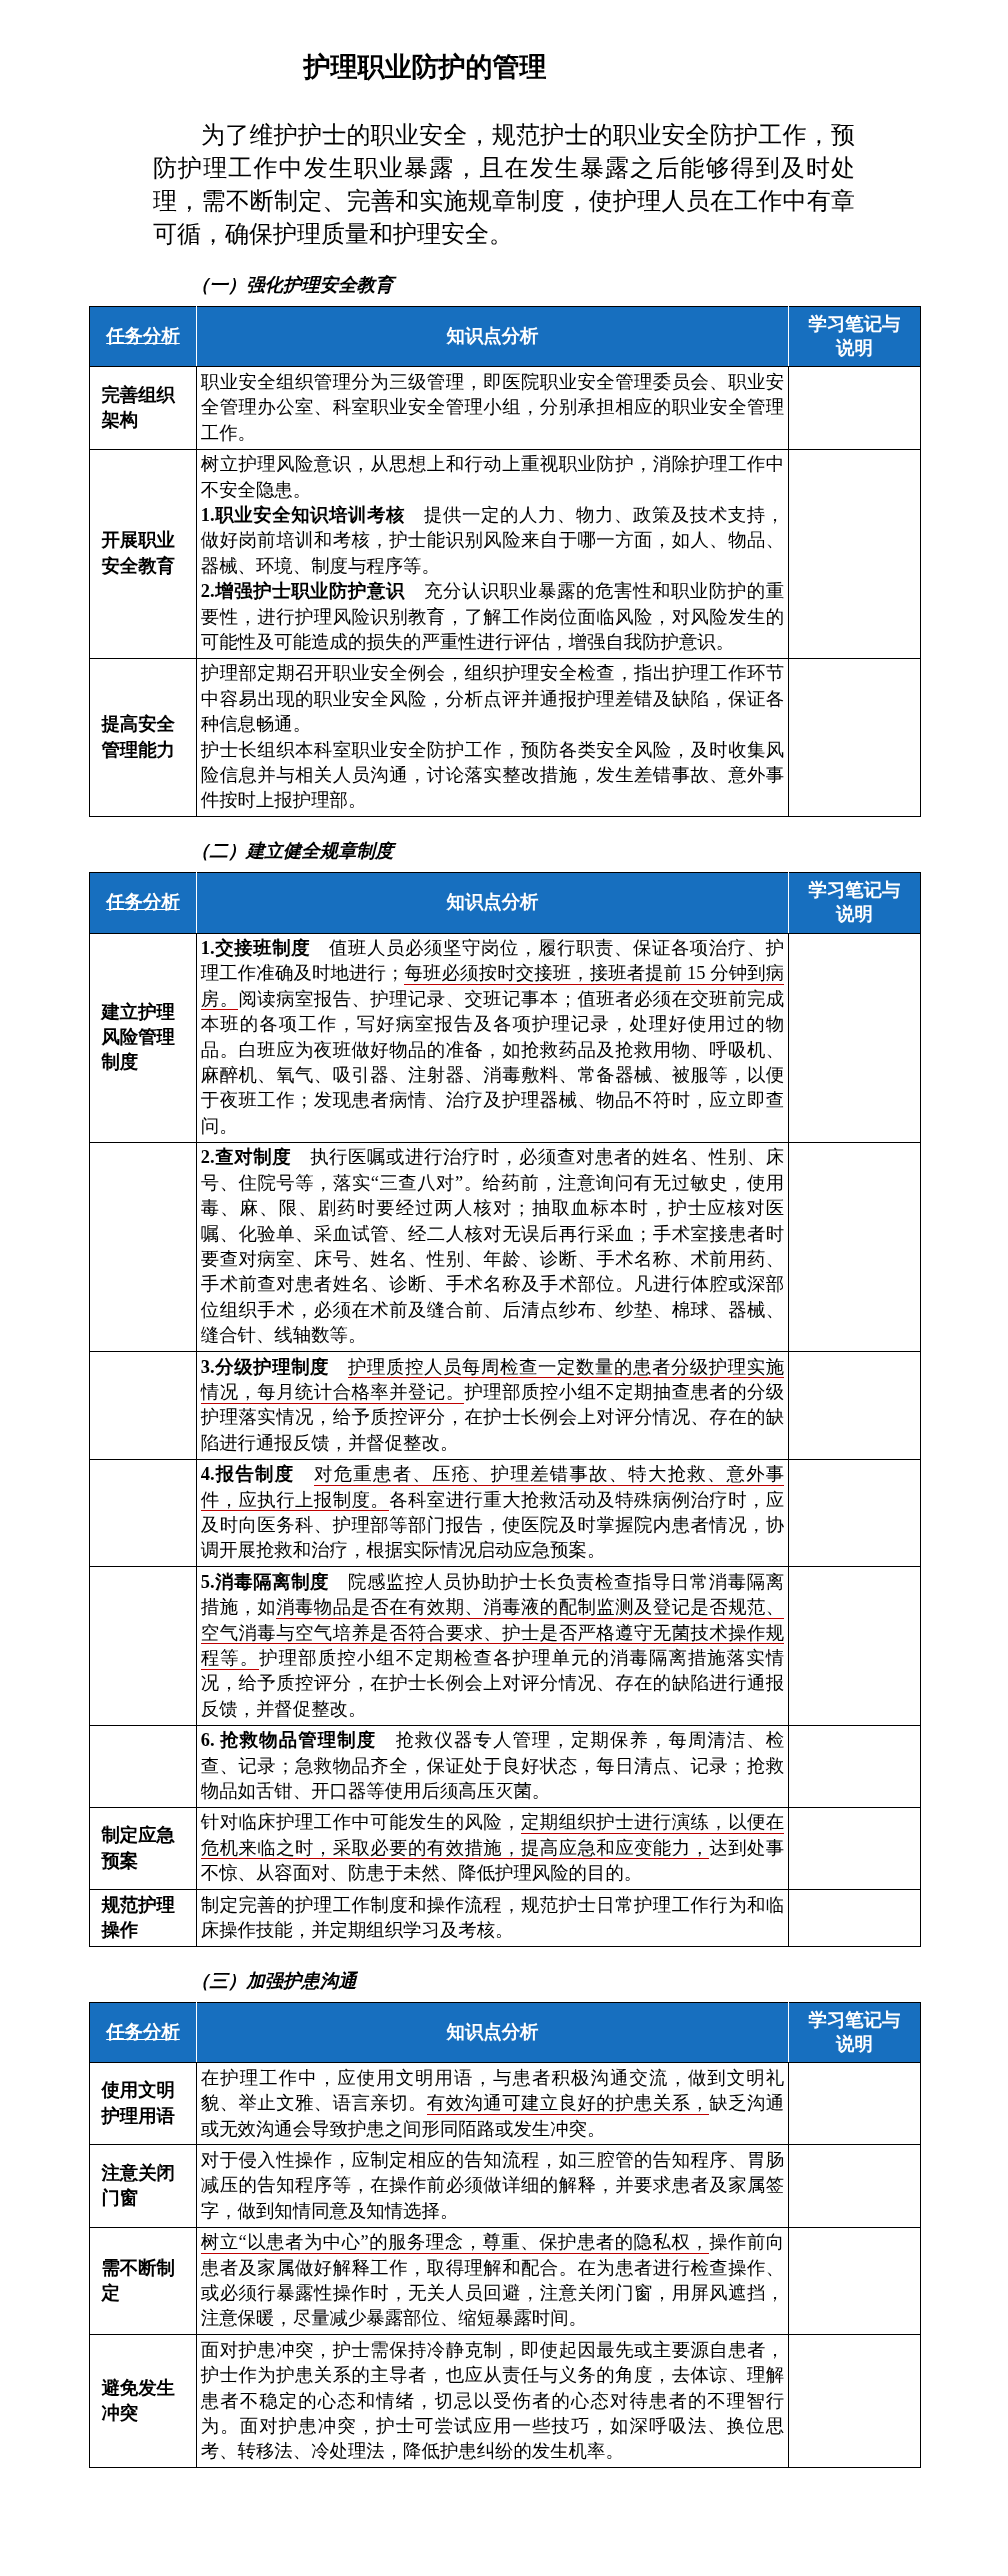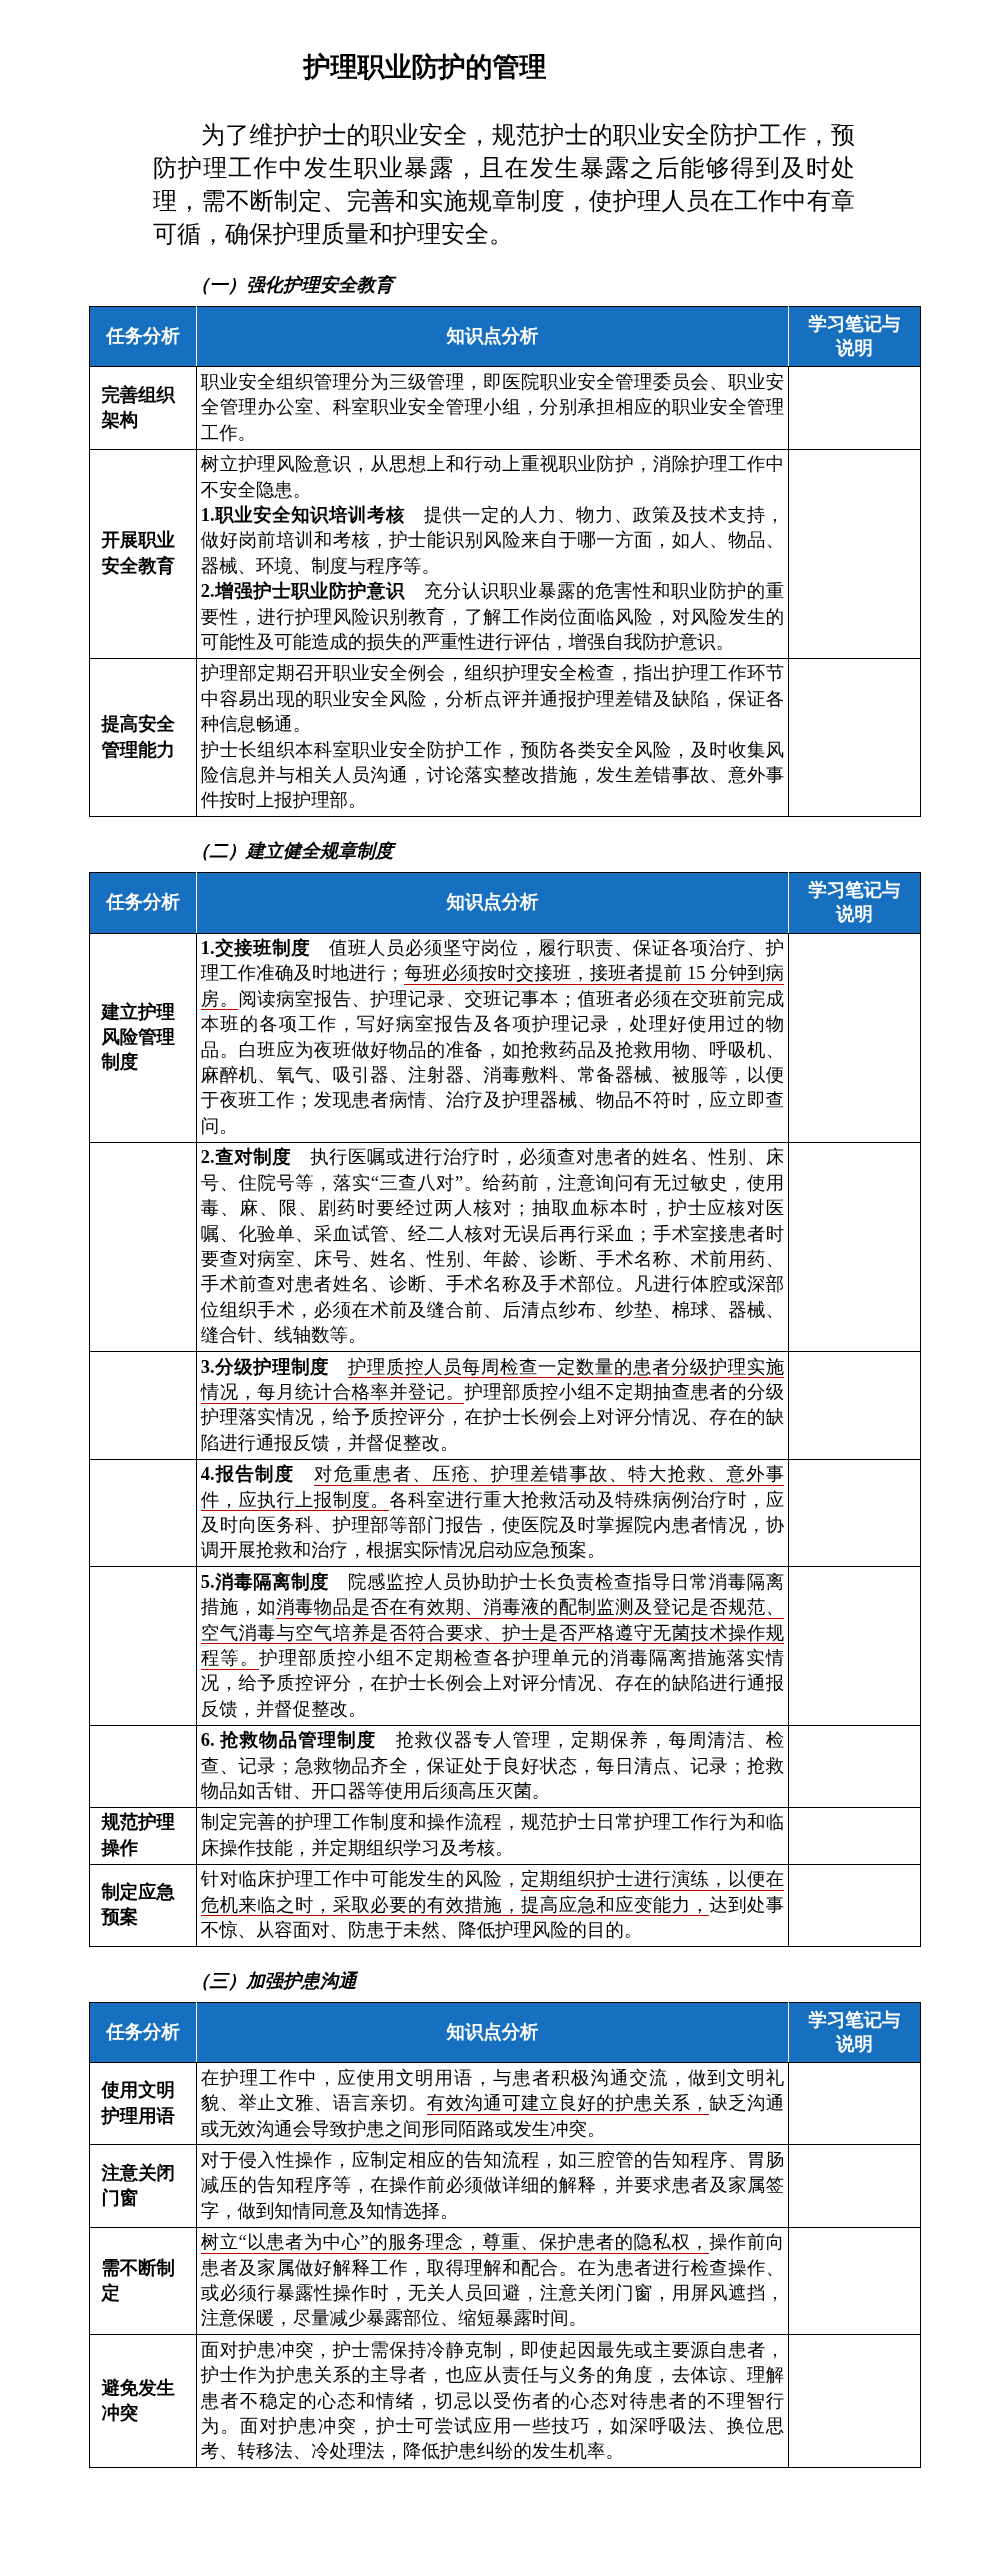--- a/index.html
+++ b/index.html
@@ -51,21 +51,21 @@
     font-size:18.4px;
     font-weight:bold;
     line-height:1.3;
     padding:5.7px 2.5px;
     border-top:1.9px solid #000;
     border-bottom:1.3px solid #000;
     border-left:1.3px solid #fff;
     border-right:1.3px solid #fff;
     white-space:pre-line;
   }
-  table.task-table th:first-child{border-left:1.9px solid #000;}
+  table.task-table th:first-child{border-left:1.9px solid #000;text-decoration:underline;}
   table.task-table th:last-child{border-right:1.9px solid #000;}
   table.task-table td{
     border:1.3px solid #000;
     font-size:18.4px;
     line-height:25.4px;
     vertical-align:middle;
     word-break:break-all;
   }
   td.task-cell{
     font-weight:bold;
@@ -187,30 +187,30 @@
               <td class="note-cell"></td>
             </tr>
             <tr>
               <td class="task-cell"></td>
               <td class="content-cell">
                 <div class="para"><span class="lead ">6. 抢救物品管理制度</span><span>　抢救仪器专人管理，定期保养，每周清洁、检查、记录；急救物品齐全，保证处于良好状态，每日清点、记录；抢救物品如舌钳、开口器等使用后须高压灭菌。</span></div>
               </td>
               <td class="note-cell"></td>
             </tr>
             <tr>
+              <td class="task-cell">制定应急预案</td>
+              <td class="content-cell">
+                <div class="para"><span>针对临床护理工作中可能发生的风险，</span><span class="redline">定期组织护士进行演练，以便在危机来临之时，采取必要的有效措施，提高应急和应变能力，</span><span>达到处事不惊、从容面对、防患于未然、降低护理风险的目的。</span></div>
+              </td>
+              <td class="note-cell"></td>
+            </tr>
+            <tr>
               <td class="task-cell">规范护理操作</td>
               <td class="content-cell">
                 <div class="para"><span>制定完善的护理工作制度和操作流程，规范护士日常护理工作行为和临床操作技能，并定期组织学习及考核。</span></div>
-              </td>
-              <td class="note-cell"></td>
-            </tr>
-            <tr>
-              <td class="task-cell">制定应急预案</td>
-              <td class="content-cell">
-                <div class="para"><span>针对临床护理工作中可能发生的风险，</span><span class="redline">定期组织护士进行演练，以便在危机来临之时，采取必要的有效措施，提高应急和应变能力，</span><span>达到处事不惊、从容面对、防患于未然、降低护理风险的目的。</span></div>
               </td>
               <td class="note-cell"></td>
             </tr>
           </tbody>
         </table>
       </section>
       <section class="section">
         <div class="section-heading">（三）加强护患沟通</div>
         <table class="task-table">
           <colgroup>

